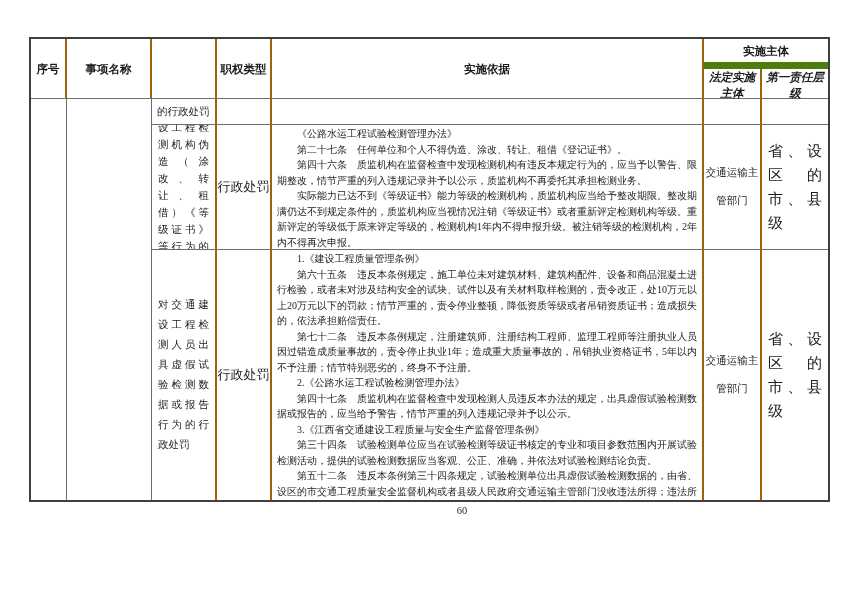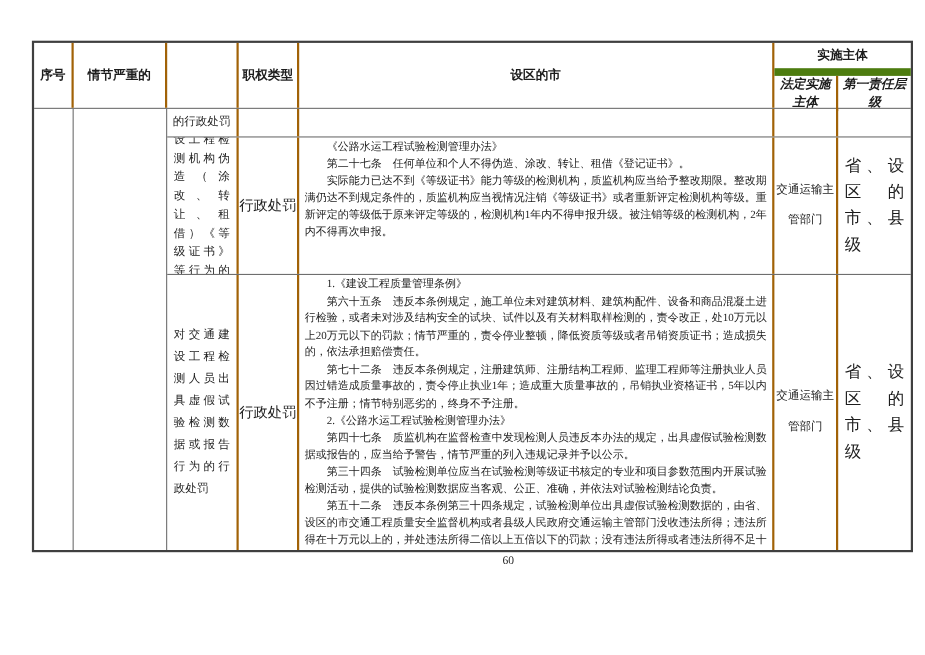--- a/index.html
+++ b/index.html
@@ -53,24 +53,24 @@
   }
 </style>
 </head>
 <body>
 
 <div class="page">
   <div class="table">
 
     <div class="hrow">
       <div class="cell c1 hcell">序号</div>
-      <div class="cell c2 hcell">情节严重的</div>
+      <div class="cell c2 hcell">事项名称</div>
       <div class="cell c3 hcell"></div>
       <div class="cell c4 hcell">职权类型</div>
-      <div class="cell c5 hcell">设区的市</div>
+      <div class="cell c5 hcell">实施依据</div>
       <div class="c67">
         <div class="cgroup hcell">实施主体</div>
         <div class="csub">
           <div class="cell c6 hcell">法定实施主体</div>
           <div class="cell c7 hcell">第一责任层级</div>
         </div>
       </div>
     </div>
 
     <div class="body">
@@ -91,40 +91,42 @@
         </div>
 
         <div class="row rA">
           <div class="cell rc3">
             <span class="jtxt">对交通建设工程检测机构伪造（涂改、转让、租借）《等级证书》等行为的行政处罚</span>
           </div>
           <div class="cell rc4">行政处罚</div>
           <div class="cell rc5">
             <p>《公路水运工程试验检测管理办法》</p>
             <p>第二十七条　任何单位和个人不得伪造、涂改、转让、租借《登记证书》。</p>
+            <p>第四十六条　质监机构在监督检查中发现检测机构有违反本规定行为的，应当予以警告、限期整改，情节严重的列入违规记录并予以公示，质监机构不再委托其承担检测业务。</p>
             <p>实际能力已达不到《等级证书》能力等级的检测机构，质监机构应当给予整改期限。整改期满仍达不到规定条件的，质监机构应当视情况注销《等级证书》或者重新评定检测机构等级。重新评定的等级低于原来评定等级的，检测机构1年内不得申报升级。被注销等级的检测机构，2年内不得再次申报。</p>
 
           </div>
           <div class="cell rc6">交通运输主管部门</div>
           <div class="cell rc7">
             <span class="jtxt">省、设区的市、县级</span>
           </div>
         </div>
 
         <div class="row rB">
           <div class="cell rc3">
             <span class="jtxt">对交通建设工程检测人员出具虚假试验检测数据或报告行为的行政处罚</span>
           </div>
           <div class="cell rc4">行政处罚</div>
           <div class="cell rc5">
             <p>1.《建设工程质量管理条例》</p>
             <p>第六十五条　违反本条例规定，施工单位未对建筑材料、建筑构配件、设备和商品混凝土进行检验，或者未对涉及结构安全的试块、试件以及有关材料取样检测的，责令改正，处10万元以上20万元以下的罚款；情节严重的，责令停业整顿，降低资质等级或者吊销资质证书；造成损失的，依法承担赔偿责任。</p>
             <p>第七十二条　违反本条例规定，注册建筑师、注册结构工程师、监理工程师等注册执业人员因过错造成质量事故的，责令停止执业1年；造成重大质量事故的，吊销执业资格证书，5年以内不予注册；情节特别恶劣的，终身不予注册。</p>
             <p>2.《公路水运工程试验检测管理办法》</p>
             <p>第四十七条　质监机构在监督检查中发现检测人员违反本办法的规定，出具虚假试验检测数据或报告的，应当给予警告，情节严重的列入违规记录并予以公示。</p>
+            <p>3.《江西省交通建设工程质量与安全生产监督管理条例》</p>
             <p>第三十四条　试验检测单位应当在试验检测等级证书核定的专业和项目参数范围内开展试验检测活动，提供的试验检测数据应当客观、公正、准确，并依法对试验检测结论负责。</p>
             <p>第五十二条　违反本条例第三十四条规定，试验检测单位出具虚假试验检测数据的，由省、设区的市交通工程质量安全监督机构或者县级人民政府交通运输主管部门没收违法所得；违法所得在十万元以上的，并处违法所得二倍以上五倍以下的罚款；没有违法所得或者违法所得不足十万元的，单处或者并处十万元以上</p>
           </div>
           <div class="cell rc6">交通运输主管部门</div>
           <div class="cell rc7">
             <span class="jtxt">省、设区的市、县级</span>
           </div>
         </div>
 
       </div>

